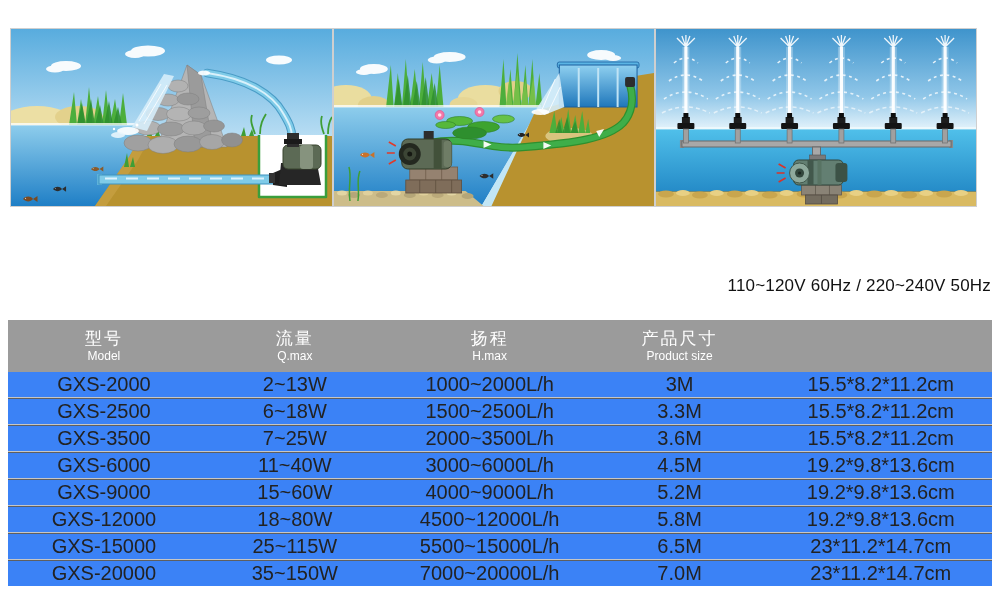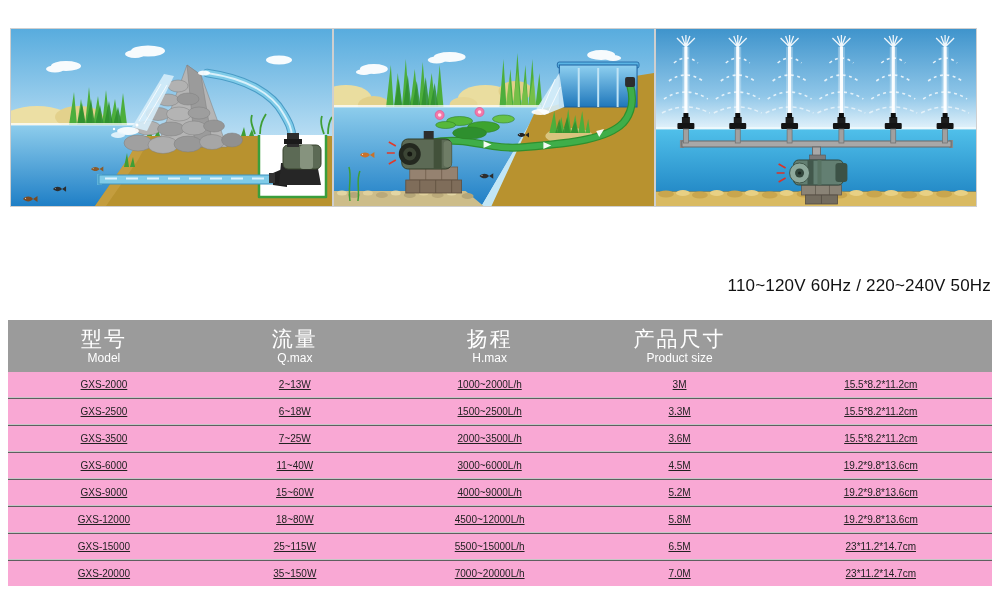--- a/index.html
+++ b/index.html
@@ -30,30 +30,29 @@
   }
 
   
   .spec-table { position: absolute; top: 320px; left: 8px; width: 984px; }
   .thead {
     background: #9b9b9b; color: #ffffff;
     display: grid; grid-template-columns: 19.5% 19.3% 20.3% 18.3% 22.6%;
     height: 52px; align-items: center;
   }
   .th { text-align: center; line-height: 1.12; }
-  .th .zh { display: block; font-size: 21px; letter-spacing: 2px; font-family: "Liberation Sans", "DejaVu Sans", sans-serif; }
+  .th .zh { display: block; font-size: 17px; letter-spacing: 2px; font-family: "Liberation Sans", "DejaVu Sans", sans-serif; }
   .th .en { display: block; font-size: 12px; margin-top: 2px; }
   .trow {
     display: grid; grid-template-columns: 19.5% 19.3% 20.3% 18.3% 22.6%;
     height: 25px; align-items: center;
-    color: #222222; font-size: 10px;
+    color: #222222; font-size: 20px;
     border-top: 1px solid #5f5f5f;
     border-bottom: 1px solid #c6c6c6;
-    background: #f9a8d4;
-    text-decoration: underline;
+    background: #3b82f6;
   }
   .tbody .trow:first-child { border-top: none; }
   .tbody .trow:last-child { border-bottom: none; }
   .td { text-align: center; white-space: nowrap; }
 </style>
 </head>
 <body>
 
 <div class="figs">
 

